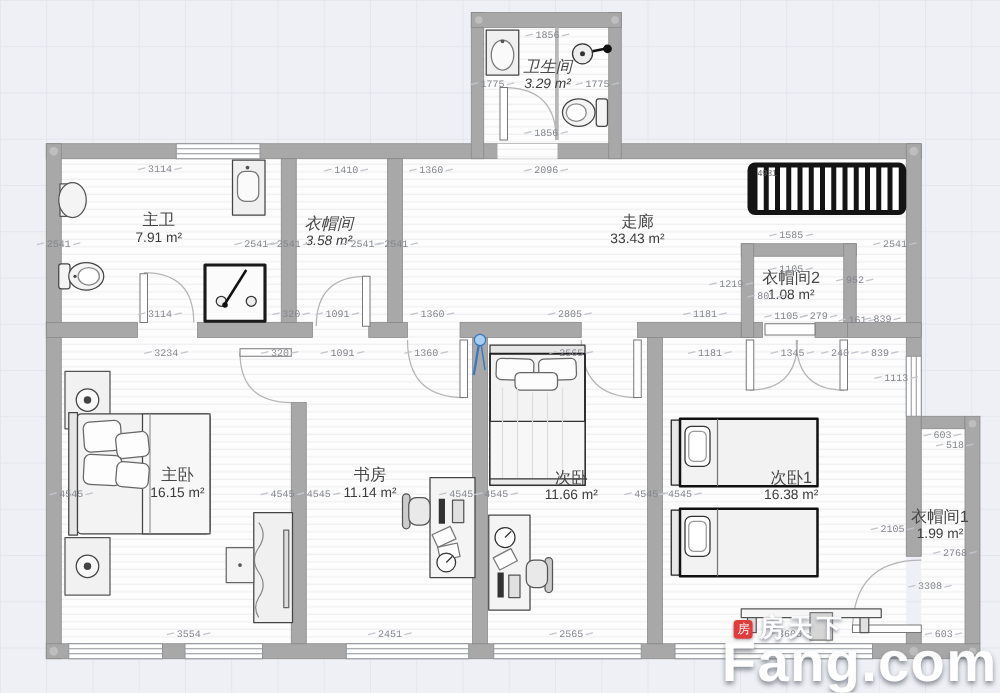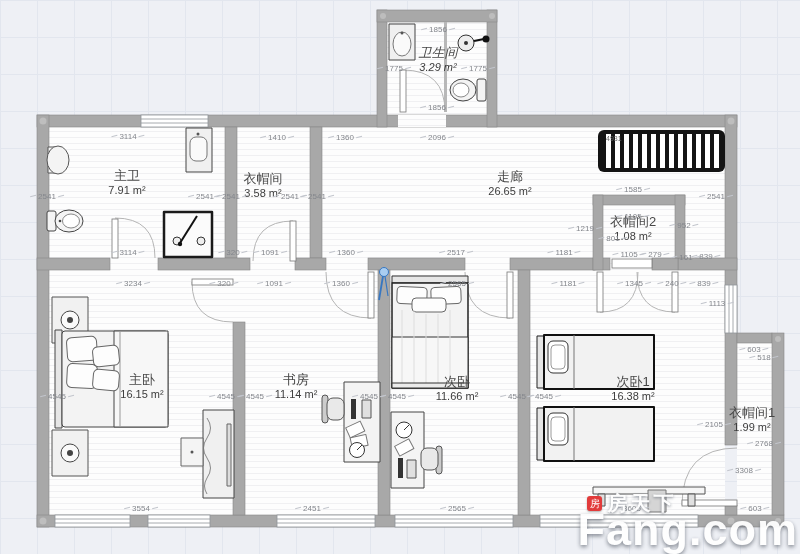--- a/index.html
+++ b/index.html
@@ -9,21 +9,21 @@
     background-color:#eef0f5;
     background-image:linear-gradient(#e2e6ee 1px,transparent 1px),
                      linear-gradient(90deg,#e2e6ee 1px,transparent 1px);
     background-size:37px 37px;
   }
   #plan{position:relative;width:800px;height:554px;}
   #plan svg{position:absolute;left:0;top:0;z-index:1;}
   #labels{position:absolute;left:0;top:0;width:800px;height:554px;z-index:5;pointer-events:none;}
   .dim{
     position:absolute;transform:translate(-50%,-50%);
-    font-size:8px;color:#83868c;white-space:nowrap;letter-spacing:0;
+    font-size:8px;color:#83868c;white-space:nowrap;letter-spacing:0;font-family:Liberation Mono, monospace;
   }
   .dim::before,.dim::after{
     content:"";display:inline-block;width:6px;height:1px;background:#c2c5cc;
     vertical-align:middle;margin:0 2px;transform:rotate(-14deg);
   }
   .room-label{
     position:absolute;transform:translate(-50%,-50%);text-align:center;
     color:#474747;line-height:1.15;white-space:nowrap;
   }
   .room-label .rname{font-size:13px;}
@@ -334,31 +334,31 @@
       <rect x="648" y="490" width="18" height="22" fill="#d5d5d5" stroke="#777"></rect>
     </g>
   </g>
 </svg>
 
 <div id="labels">
       <div class="room-label" style="left: 127px; top: 183px;">
         <div class="rname">主卫</div>
         <div class="rarea">7.91 m²</div>
       </div>
-      <div class="room-label" style="left: 263px; top: 186px;">
+      <div class="room-label" style="left: 263px; top: 186px; font-style: italic;">
         <div class="rname">衣帽间</div>
         <div class="rarea">3.58 m²</div>
       </div>
       <div class="room-label" style="left: 438px; top: 60px; font-style: italic;">
         <div class="rname">卫生间</div>
         <div class="rarea">3.29 m²</div>
       </div>
       <div class="room-label" style="left: 510px; top: 184px;">
         <div class="rname">走廊</div>
-        <div class="rarea">26.65 m²</div>
+        <div class="rarea">33.43 m²</div>
       </div>
       <div class="room-label" style="left: 633px; top: 229px;">
         <div class="rname">衣帽间2</div>
         <div class="rarea">1.08 m²</div>
       </div>
       <div class="room-label" style="left: 142px; top: 387px;">
         <div class="rname">主卧</div>
         <div class="rarea">16.15 m²</div>
       </div>
       <div class="room-label" style="left: 296px; top: 387px;">
@@ -398,21 +398,21 @@
       <span class="dim" style="left: 613px; top: 238px;">801</span>
       <span class="dim" style="left: 629px; top: 254px;">1105</span>
       <span class="dim" style="left: 655px; top: 254px;">279</span>
       <span class="dim" style="left: 686px; top: 257px;">161</span>
       <span class="dim" style="left: 706px; top: 256px;">839</span>
       <span class="dim" style="left: 717px; top: 303px;">1113</span>
       <span class="dim" style="left: 128px; top: 252px;">3114</span>
       <span class="dim" style="left: 233px; top: 252px;">320</span>
       <span class="dim" style="left: 270px; top: 252px;">1091</span>
       <span class="dim" style="left: 346px; top: 252px;">1360</span>
-      <span class="dim" style="left: 456px; top: 252px;">2517</span>
+      <span class="dim" style="left: 456px; top: 252px;">2805</span>
       <span class="dim" style="left: 564px; top: 252px;">1181</span>
       <span class="dim" style="left: 133px; top: 283px;">3234</span>
       <span class="dim" style="left: 224px; top: 283px;">320</span>
       <span class="dim" style="left: 274px; top: 283px;">1091</span>
       <span class="dim" style="left: 341px; top: 283px;">1360</span>
       <span class="dim" style="left: 457px; top: 283px;">2565</span>
       <span class="dim" style="left: 568px; top: 283px;">1181</span>
       <span class="dim" style="left: 634px; top: 283px;">1345</span>
       <span class="dim" style="left: 672px; top: 283px;">240</span>
       <span class="dim" style="left: 704px; top: 283px;">839</span>
@@ -422,21 +422,21 @@
       <span class="dim" style="left: 369px; top: 396px;">4545</span>
       <span class="dim" style="left: 397px; top: 396px;">4545</span>
       <span class="dim" style="left: 517px; top: 396px;">4545</span>
       <span class="dim" style="left: 544px; top: 396px;">4545</span>
       <span class="dim" style="left: 714px; top: 424px;">2105</span>
       <span class="dim" style="left: 754px; top: 349px;">603</span>
       <span class="dim" style="left: 764px; top: 357px;">518</span>
       <span class="dim" style="left: 744px; top: 427px; margin-top: 43px;">3308</span>
       <span class="dim" style="left: 764px; top: 443px;">2768</span>
       <span class="dim" style="left: 755px; top: 508px;">603</span>
-      <span class="dim" style="left: 141px; top: 508px;">3554</span>
+      <span class="dim" style="left: 151px; top: 508px;">3554</span>
       <span class="dim" style="left: 312px; top: 508px;">2451</span>
       <span class="dim" style="left: 457px; top: 508px;">2565</span>
       <span class="dim" style="left: 632px; top: 508px;">3605</span>
     </div>
 
 <div id="watermark">
   <div class="row1">
     <div class="licon">房</div>
     <span class="cn">房天下</span>
   </div>

